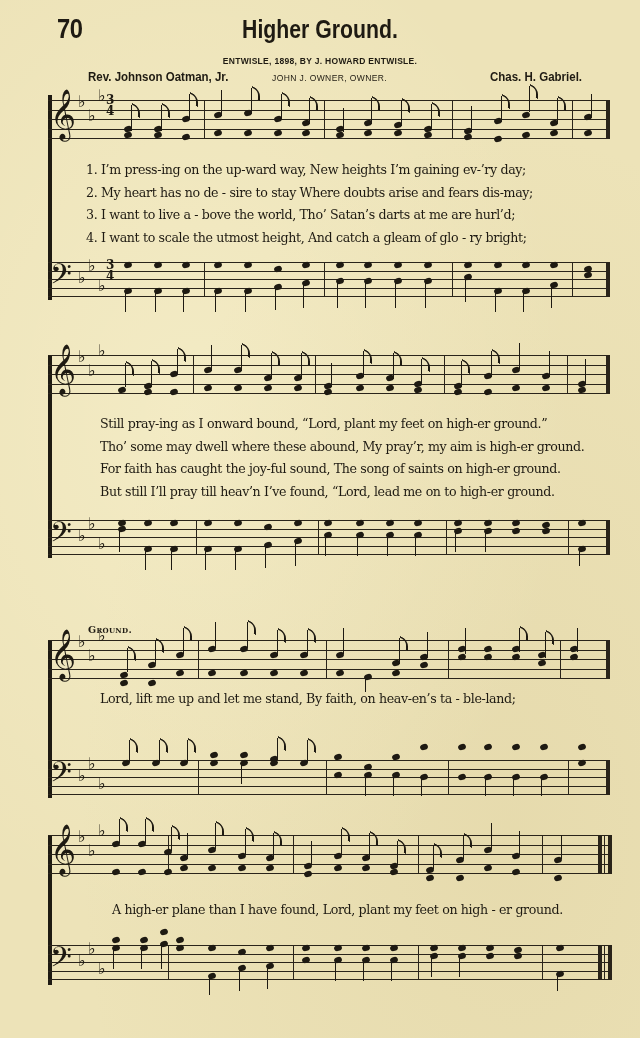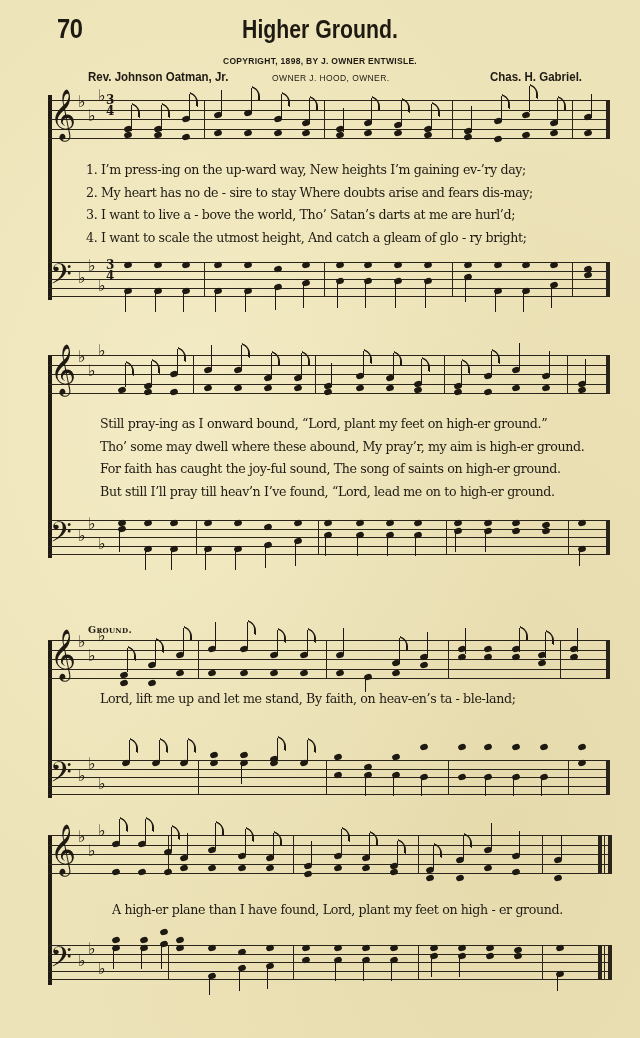--- a/index.html
+++ b/index.html
@@ -33,23 +33,23 @@
 
   .verse-block { position:absolute; left:86px; width:530px; font-family:"DejaVu Serif", serif; font-size:13.6px; line-height:22.5px; white-space:nowrap; letter-spacing:-0.4px; }
   .verse-line { display:block; transform:scaleX(0.93); transform-origin:left; }
   .lyric-line { position:absolute; font-family:"DejaVu Serif", serif; font-size:13.6px; white-space:nowrap; letter-spacing:-0.4px; transform:scaleX(0.93); transform-origin:left; }
 </style>
 </head>
 <body>
 
 <div class="abs page-num">70</div>
 <div class="abs title">Higher Ground.</div>
-<div class="abs copyright">COPYRIGHT, 1898, BY J. OWNER ENTWISLE.</div>
+<div class="abs copyright">ENTWISLE, 1898, BY J. HOWARD ENTWISLE.</div>
 <div class="abs author">Rev. Johnson Oatman, Jr.</div>
-<div class="abs owner">OWNER J. HOOD, OWNER.</div>
+<div class="abs owner">JOHN J. OWNER, OWNER.</div>
 <div class="abs composer">Chas. H. Gabriel.</div>
 
 <div class="brace" style="top:95px;height:205px;"></div>
 <div class="staff" style="top:100px;height:40px;">
   <div class="line" style="top:0"></div>
     <div class="line" style="top:9.5px"></div>
     <div class="line" style="top:19px"></div>
     <div class="line" style="top:28.5px"></div>
     <div class="line" style="top:38px"></div>
   <span class="clef" style="top:-8px;font-size:44px;">𝄞</span>

